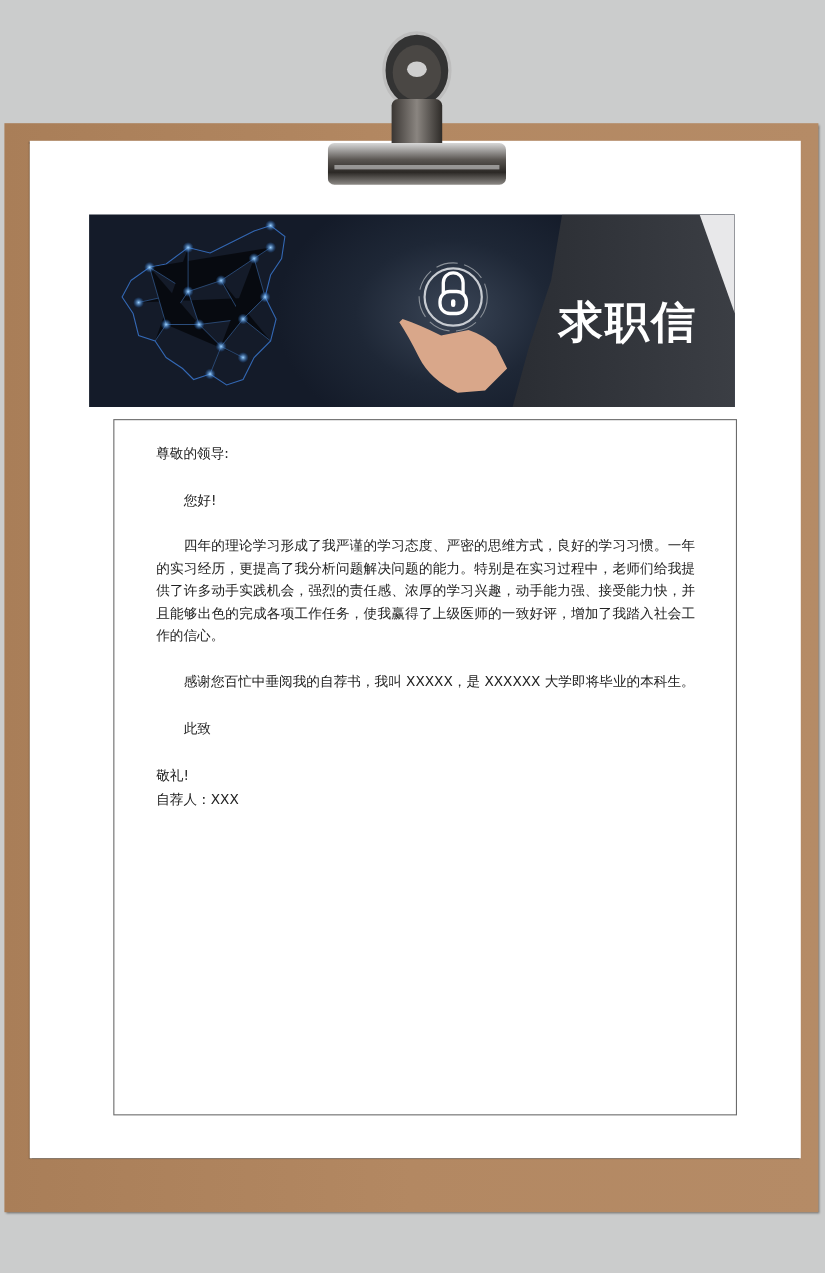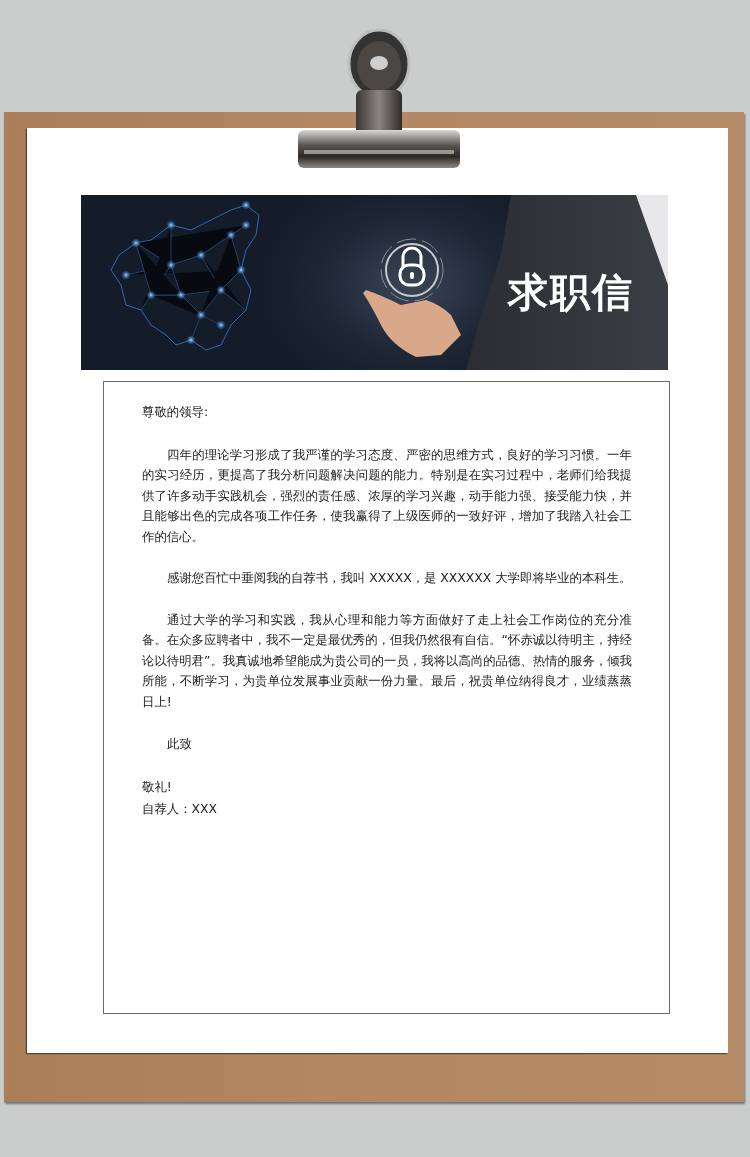--- a/index.html
+++ b/index.html
@@ -105,20 +105,20 @@
       <rect x="329" y="77" width="4" height="7" rx="2" fill="#fff"></rect>
     </g>
     <path d="M285 95 Q300 100 320 110 L345 105 Q360 110 370 120 L380 140 L360 160 L335 162 Q310 150 300 130 Q290 110 282 98 Z" fill="#d9a78a"></path>
   </svg>
   <div class="banner-title">求职信</div>
 </div>
 
 <div class="letter-box">
   <div class="letter">
     <p class="greeting">尊敬的领导:</p>
+    <p class="indent">您好!</p>
     <p class="indent para-gap">四年的理论学习形成了我严谨的学习态度、严密的思维方式，良好的学习习惯。一年的实习经历，更提高了我分析问题解决问题的能力。特别是在实习过程中，老师们给我提供了许多动手实践机会，强烈的责任感、浓厚的学习兴趣，动手能力强、接受能力快，并且能够出色的完成各项工作任务，使我赢得了上级医师的一致好评，增加了我踏入社会工作的信心。</p>
     <p class="indent para-gap">感谢您百忙中垂阅我的自荐书，我叫 XXXXX，是 XXXXXX 大学即将毕业的本科生。</p>
-    <p class="indent para-gap">通过大学的学习和实践，我从心理和能力等方面做好了走上社会工作岗位的充分准备。在众多应聘者中，我不一定是最优秀的，但我仍然很有自信。“怀赤诚以待明主，持经论以待明君”。我真诚地希望能成为贵公司的一员，我将以高尚的品德、热情的服务，倾我所能，不断学习，为贵单位发展事业贡献一份力量。最后，祝贵单位纳得良才，业绩蒸蒸日上!</p>
     <p class="closing">此致</p>
     <p class="salute">敬礼!</p>
     <p class="sign sign-name">自荐人：XXX</p>
   </div>
 </div>
 
 </body></html>

